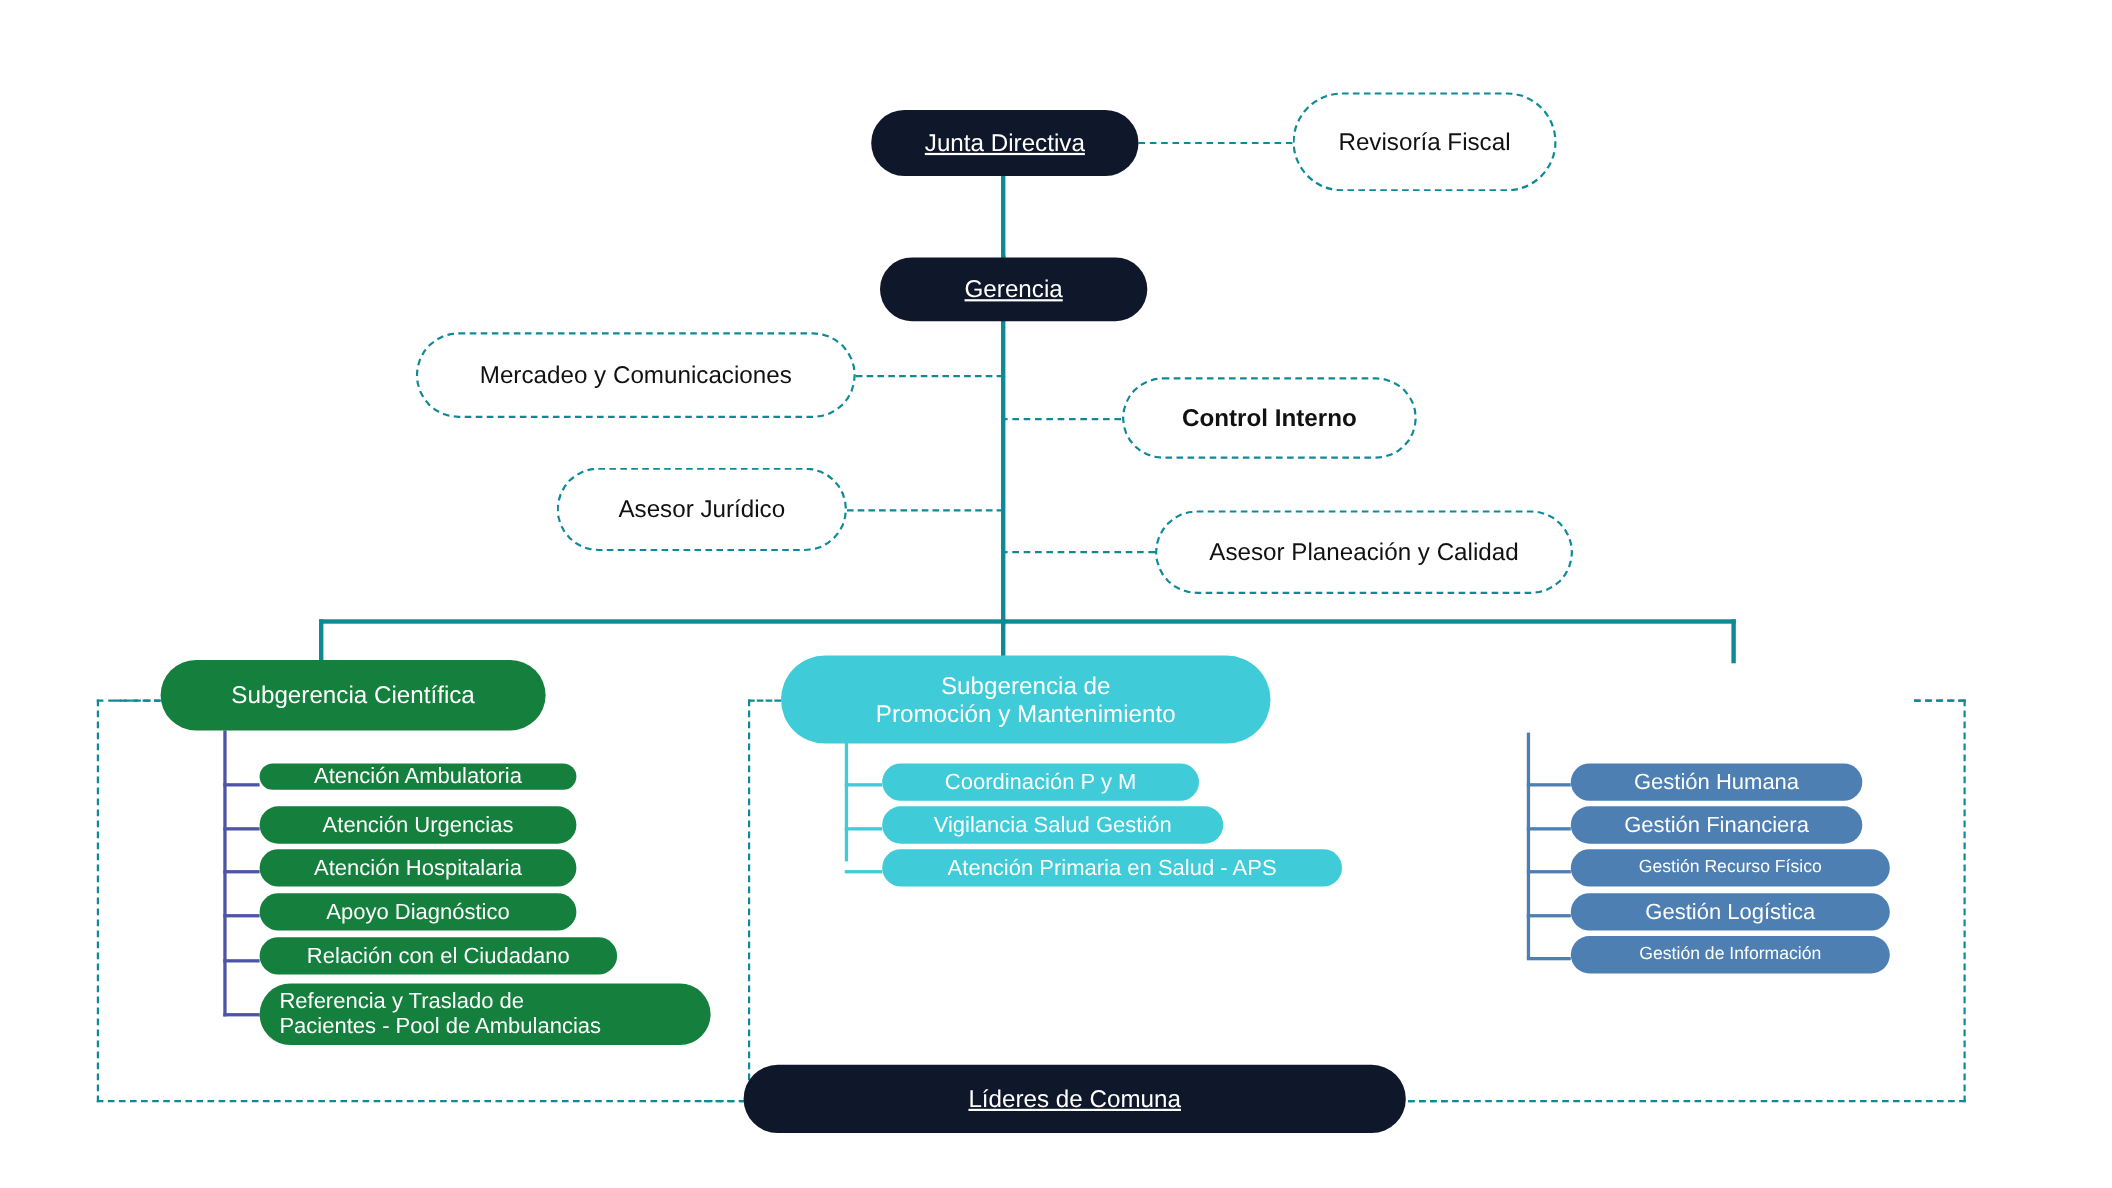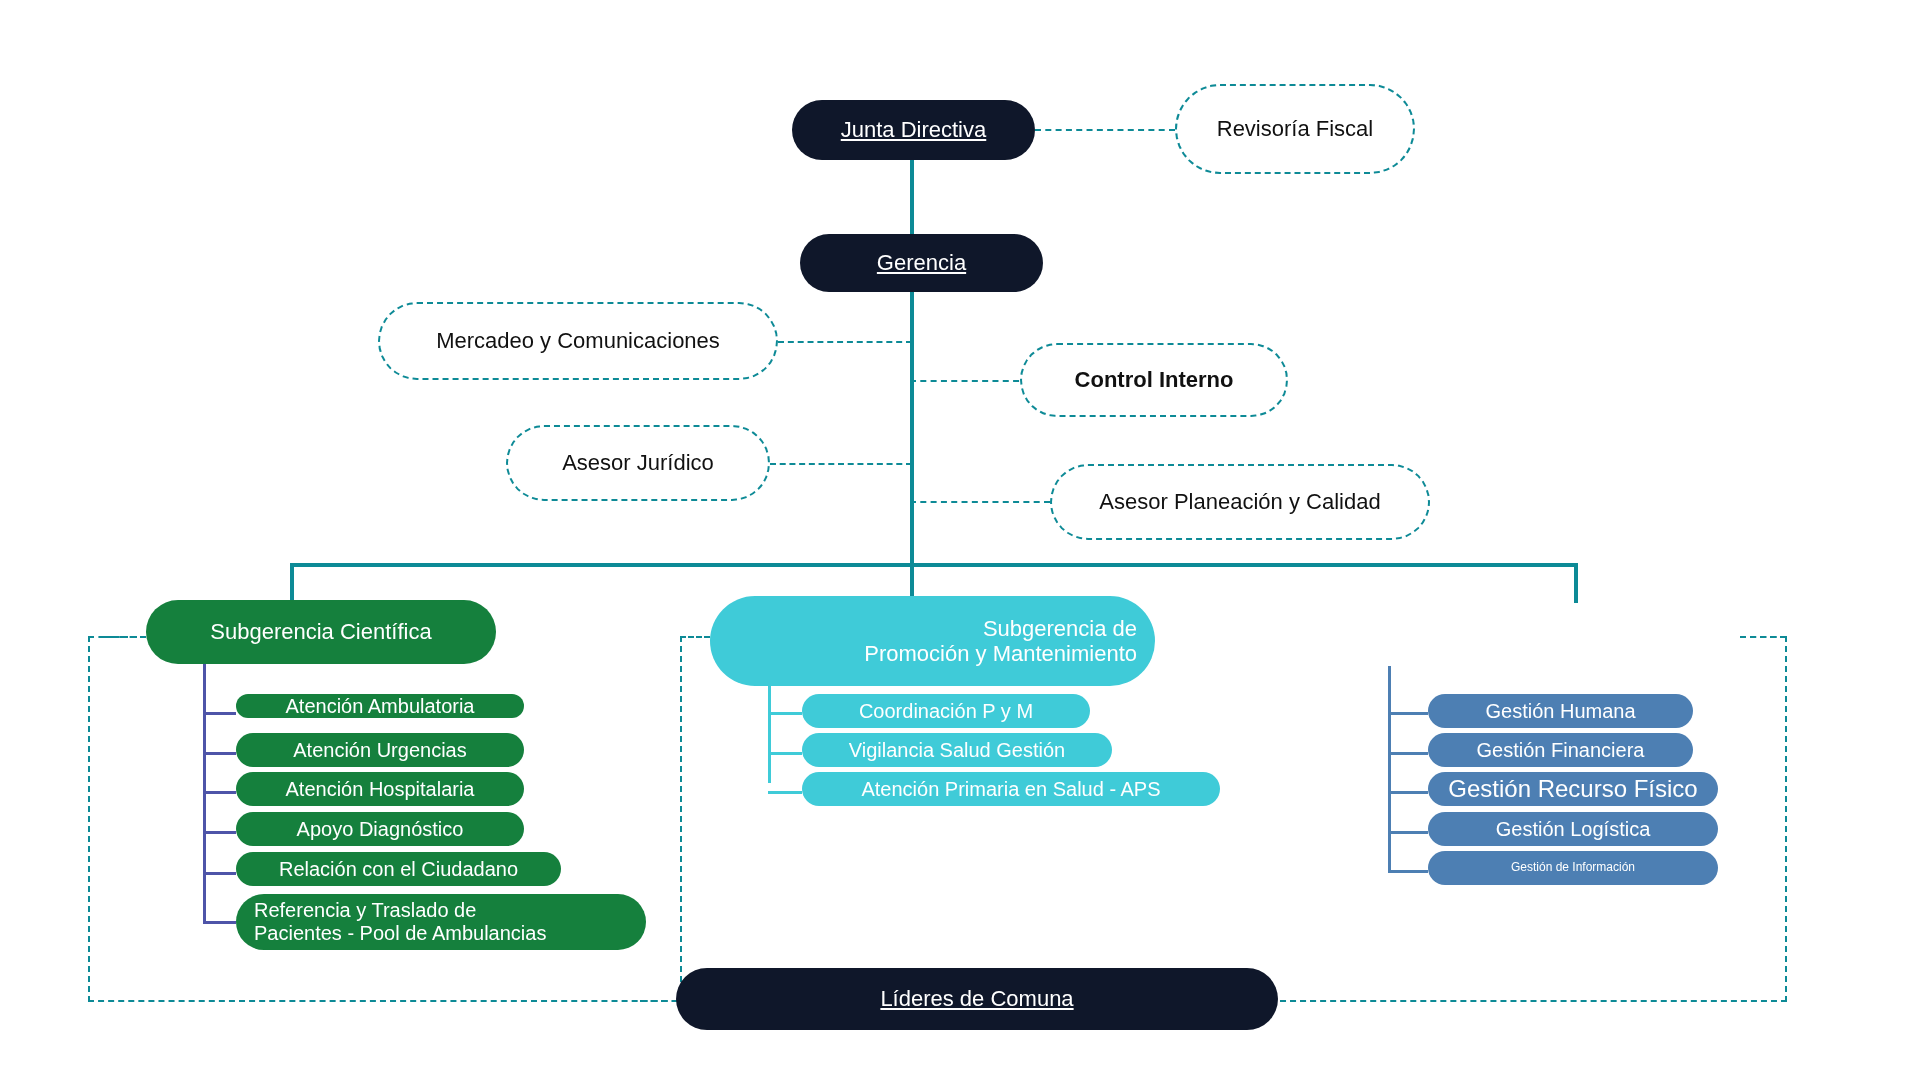--- a/index.html
+++ b/index.html
@@ -142,21 +142,21 @@
   <div class="node indigo" style="left:236px; top:852px; width:325px; height:34px; font-size:20px;">
     <span class="lbl">Relación con el Ciudadano</span>
   </div>
   <div class="node indigo" style="left:236px; top:894px; width:410px; height:56px; font-size:20px;">
     <span class="lbl" style="text-align:left;">
       <span>Referencia y Traslado de</span><br>
       <span>Pacientes - Pool de Ambulancias</span>
     </span>
   </div>
 
-  <div class="node cyan" style="left:710px; top:596px; width:445px; height:90px; font-size:22px;text-align:right;">
+  <div class="node cyan" style="left:710px; top:596px; width:445px; height:80px; font-size:22px;">
     <span class="lbl">
       <span>Subgerencia de</span><br>
       <span>Promoción y Mantenimiento</span>
     </span>
   </div>
   <div class="ln v cyan thin" style="left:768px; top:666px; height:117px;"></div>
   <div class="ln h cyan thin" style="left:768px; top:712px; width:34px;"></div>
   <div class="ln h cyan thin" style="left:768px; top:752px; width:34px;"></div>
   <div class="ln h cyan thin" style="left:768px; top:791px; width:34px;"></div>
 
@@ -176,27 +176,27 @@
   <div class="ln h steel thin" style="left:1388px; top:791px; width:40px;"></div>
   <div class="ln h steel thin" style="left:1388px; top:831px; width:40px;"></div>
   <div class="ln h steel thin" style="left:1388px; top:870px; width:40px;"></div>
 
   <div class="node steel" style="left:1428px; top:694px; width:265px; height:34px; font-size:20px;">
     <span class="lbl">Gestión Humana</span>
   </div>
   <div class="node steel" style="left:1428px; top:733px; width:265px; height:34px; font-size:20px;">
     <span class="lbl">Gestión Financiera</span>
   </div>
-  <div class="node steel" style="left:1428px; top:772px; width:290px; height:34px; font-size:24px;">
+  <div class="node steel" style="left:1428px; top:772px; width:290px; height:34px; font-size:16px;">
     <span class="lbl">Gestión Recurso Físico</span>
   </div>
   <div class="node steel" style="left:1428px; top:812px; width:290px; height:34px; font-size:20px;">
     <span class="lbl">Gestión Logística</span>
   </div>
-  <div class="node steel" style="left:1428px; top:851px; width:290px; height:34px; font-size:12px;">
+  <div class="node steel" style="left:1428px; top:851px; width:290px; height:34px; font-size:16px;">
     <span class="lbl">Gestión de Información</span>
   </div>
 
   <div class="node teal" style="left:676px; top:968px; width:602px; height:62px; font-size:22px;">
     <span class="lbl">Líderes de Comuna</span>
   </div>
 
 </div>
 
 </body></html>

